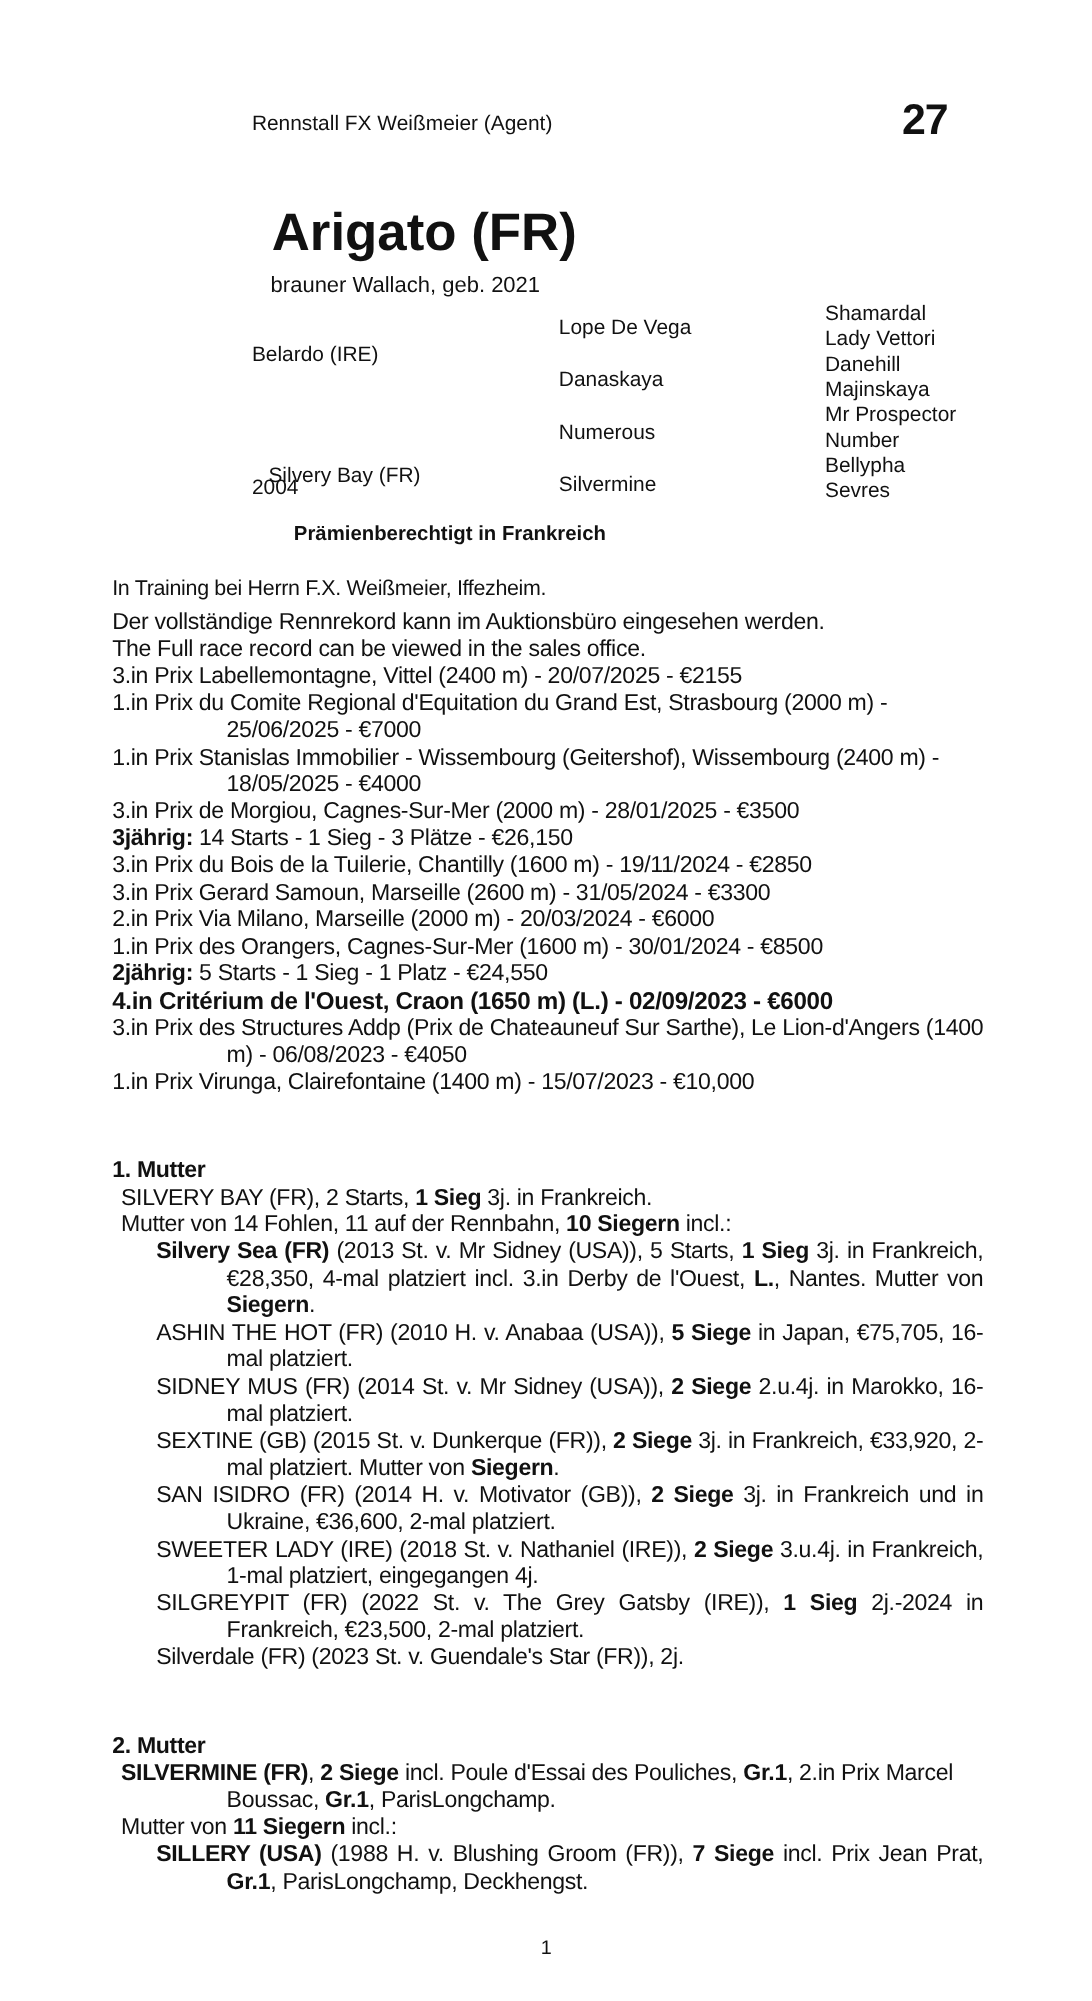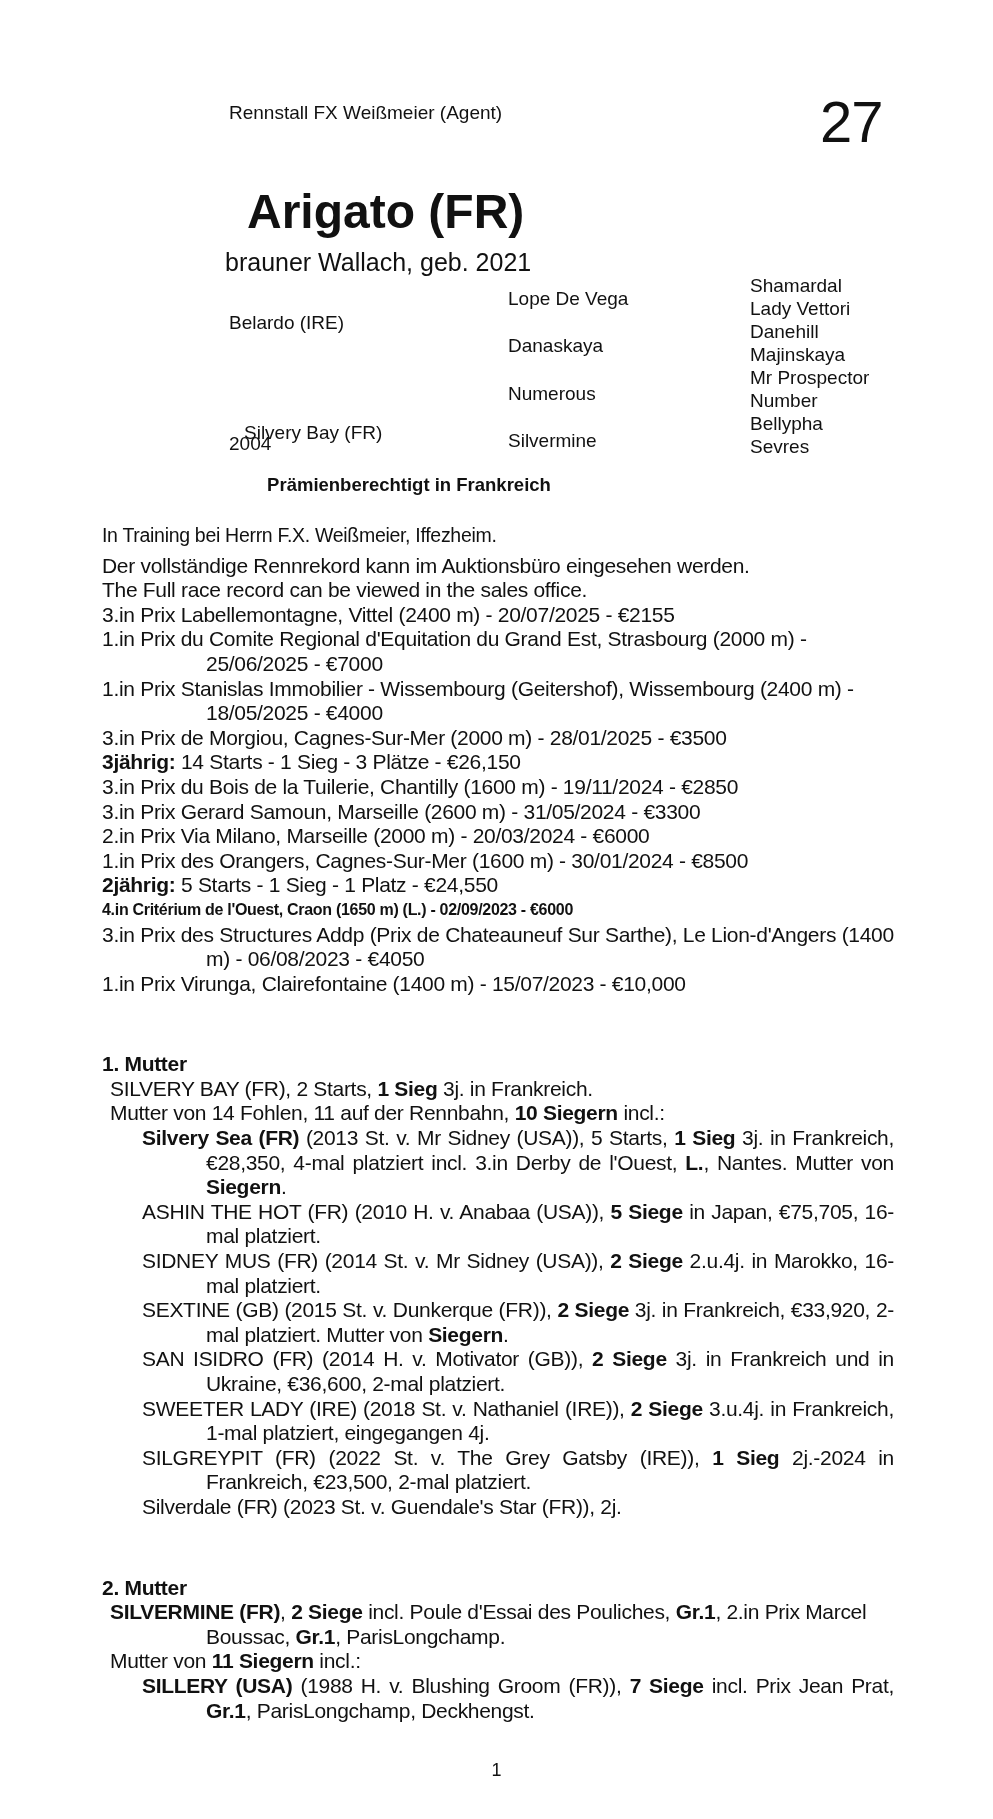--- a/index.html
+++ b/index.html
@@ -1,35 +1,35 @@
 <!DOCTYPE html>
 <html><head>
 <meta charset="utf-8">
 <style>
   html, body { margin:0; padding:0; background:#ffffff; }
   body { width:993px; height:1819px; position:relative; overflow:hidden;
          font-family:"Liberation Sans", sans-serif; color:#111; }
   .abs { position:absolute; }
   .consignor { left:229px; top:102px; font-size:19px;text-align:center; }
-  .lot { left:820px; top:88px; font-size:58px; font-weight:normal; letter-spacing:-1px; }
+  .lot { left:820px; top:88px; font-size:39px; font-weight:bold; letter-spacing:-1px; }
   .horse { left:229px; top:184px; font-size:48px; font-weight:bold;margin-left:18px; }
-  .desc { left:225px; top:248px; font-size:25px; }
+  .desc { left:246px; top:248px; font-size:20px; }
   .ped { font-size:19px; line-height:23px; }
   .bonus { left:0; width:818px; top:474px; text-align:center; font-size:18.5px; font-weight:bold; padding-left:0; }
   .body { left:102px; top:523px; width:792px; font-size:21px; line-height:24.6px; letter-spacing:-0.3px; }
   .hang { padding-left:104px; text-indent:-104px; }
   .gap-small { height:6px; }
   .gap-big { height:24px; }
   .b { font-weight:bold; }
   .heading { font-weight:bold;margin-top:32px; }
   .ind1 { padding-left:8px; }
   .hang2 { padding-left:104px; text-indent:-64px; }
   .just { text-align:justify; text-align-last:left; }
   .page-num { left:0; width:993px; top:1760px; text-align:center; font-size:18px; }
-  .boldrace { font-weight:bold; font-size:16px; }
+  .boldrace { font-weight:bold; font-size:22px; }
 </style>
 </head>
 <body>
 
 <div class="abs consignor">Rennstall FX Weißmeier (Agent)</div>
 <div class="abs lot">27</div>
 <div class="abs horse">Arigato (FR)</div>
 <div class="abs desc">brauner Wallach, geb. 2021</div>
 
 <div>

